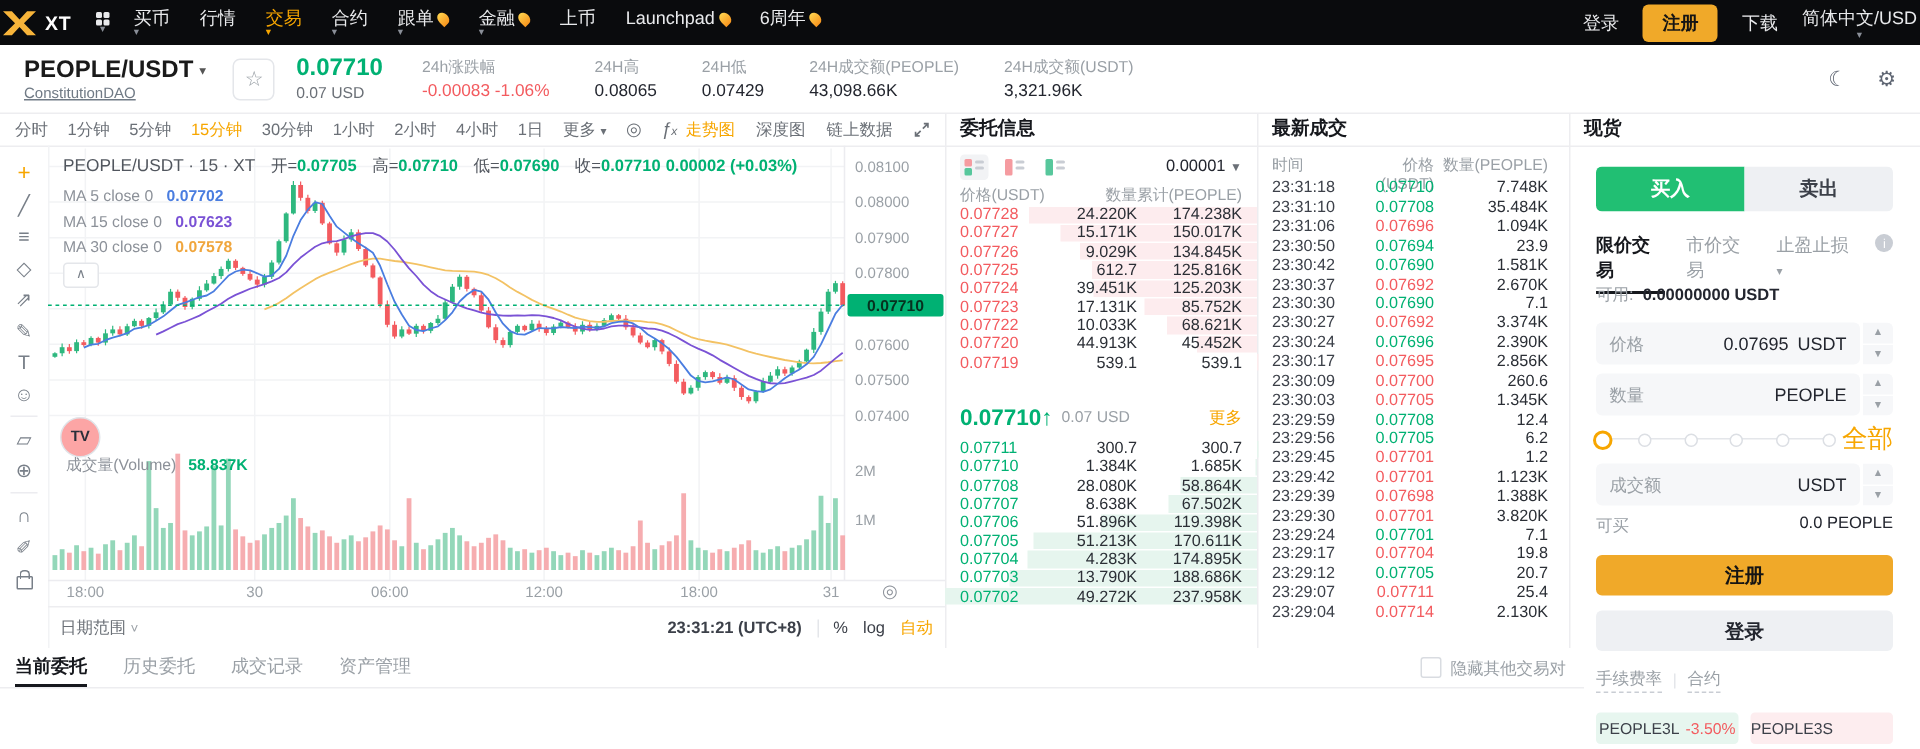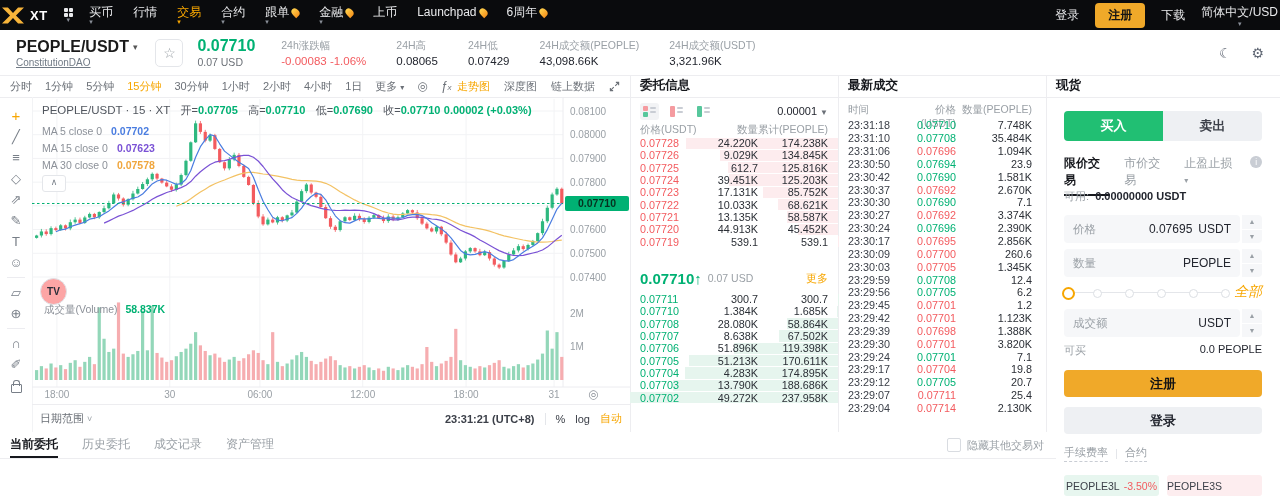--- a/index.html
+++ b/index.html
@@ -165,21 +165,21 @@
   .stepper{width:20px;margin-left:2px;display:flex;flex-direction:column;border-radius:0 4px 4px 0;overflow:hidden;}
   .stepper .st{flex:1;background:#f6f7f9;color:#9aa0a6;font-size:7px;display:flex;align-items:center;
                justify-content:center;cursor:pointer;}
   .stepper .st:first-child{margin-bottom:1px;}
   .sliderrow{position:absolute;top:188px;left:0;right:0;height:14px;display:flex;align-items:center;}
   #slider-track{position:relative;flex:1;height:14px;margin-right:10px;cursor:pointer;}
   .s-line{position:absolute;top:6.5px;left:0;right:0;height:1.5px;background:#e4e6ea;}
   .s-dot{position:absolute;top:3.5px;width:7px;height:7px;border-radius:50%;background:#fff;
          border:1.5px solid #dcdfe4;}
   .s-dot.on{width:9px;height:9px;top:2px;border:2.5px solid #f7a600;}
-  .s-all{font-size:14px;color:#f7a600;cursor:pointer;font-style:italic;}
+  .s-all{font-size:17px;color:#f7a600;cursor:pointer;}
   .canbuy{position:absolute;top:246px;left:0;right:0;font-size:11px;color:#9aa0a6;display:flex;}
   .canbuy b{margin-left:auto;color:#23262f;font-weight:normal;}
   .btn-reg{position:absolute;top:273px;left:0;right:0;height:27px;background:#f0a929;border-radius:4px;
            color:#141414;font-weight:bold;font-size:13px;display:flex;align-items:center;justify-content:center;cursor:pointer;}
   .btn-log{position:absolute;top:310px;left:0;right:0;height:27px;background:#eef0f3;border-radius:4px;
            color:#23262f;font-weight:bold;font-size:13px;display:flex;align-items:center;justify-content:center;cursor:pointer;}
   .feerow{position:absolute;top:348px;left:0;font-size:11px;color:#9aa0a6;display:flex;align-items:center;gap:8px;}
   .feerow .lk{border-bottom:1px dashed #c9cdd4;cursor:pointer;padding-bottom:1px;}
   .feerow .dv{width:1px;height:10px;background:#e4e6ea;}
   .chips{position:absolute;top:378px;left:0;right:0;display:flex;gap:8px;}
@@ -818,20 +818,26 @@
       <span class="h3"><span>累计(PEOPLE)</span> ▾</span>
     </div>
     <div class="ob-rows" id="ask-rows" style="top:62px;">
         <div class="ob-row ask">
           <span class="depth" style="width: 73.2%;"></span>
           <span class="p">0.07728</span>
           <span class="q">24.220K</span>
           <span class="c">174.238K</span>
         </div>
         <div class="ob-row ask">
+          <span class="depth" style="width: 63%;"></span>
+          <span class="p">0.07727</span>
+          <span class="q">15.171K</span>
+          <span class="c">150.017K</span>
+        </div>
+        <div class="ob-row ask">
           <span class="depth" style="width: 56.7%;"></span>
           <span class="p">0.07726</span>
           <span class="q">9.029K</span>
           <span class="c">134.845K</span>
         </div>
         <div class="ob-row ask">
           <span class="depth" style="width: 52.9%;"></span>
           <span class="p">0.07725</span>
           <span class="q">612.7</span>
           <span class="c">125.816K</span>
@@ -846,26 +852,20 @@
           <span class="depth" style="width: 36%;"></span>
           <span class="p">0.07723</span>
           <span class="q">17.131K</span>
           <span class="c">85.752K</span>
         </div>
         <div class="ob-row ask">
           <span class="depth" style="width: 28.8%;"></span>
           <span class="p">0.07722</span>
           <span class="q">10.033K</span>
           <span class="c">68.621K</span>
-        </div>
-        <div class="ob-row ask">
-          <span class="depth" style="width: 24.6%;"></span>
-          <span class="p">0.07721</span>
-          <span class="q">13.135K</span>
-          <span class="c">58.587K</span>
         </div>
         <div class="ob-row ask">
           <span class="depth" style="width: 19.1%;"></span>
           <span class="p">0.07720</span>
           <span class="q">44.913K</span>
           <span class="c">45.452K</span>
         </div>
         <div class="ob-row ask">
           <span class="depth" style="width: 0.2%;"></span>
           <span class="p">0.07719</span>

